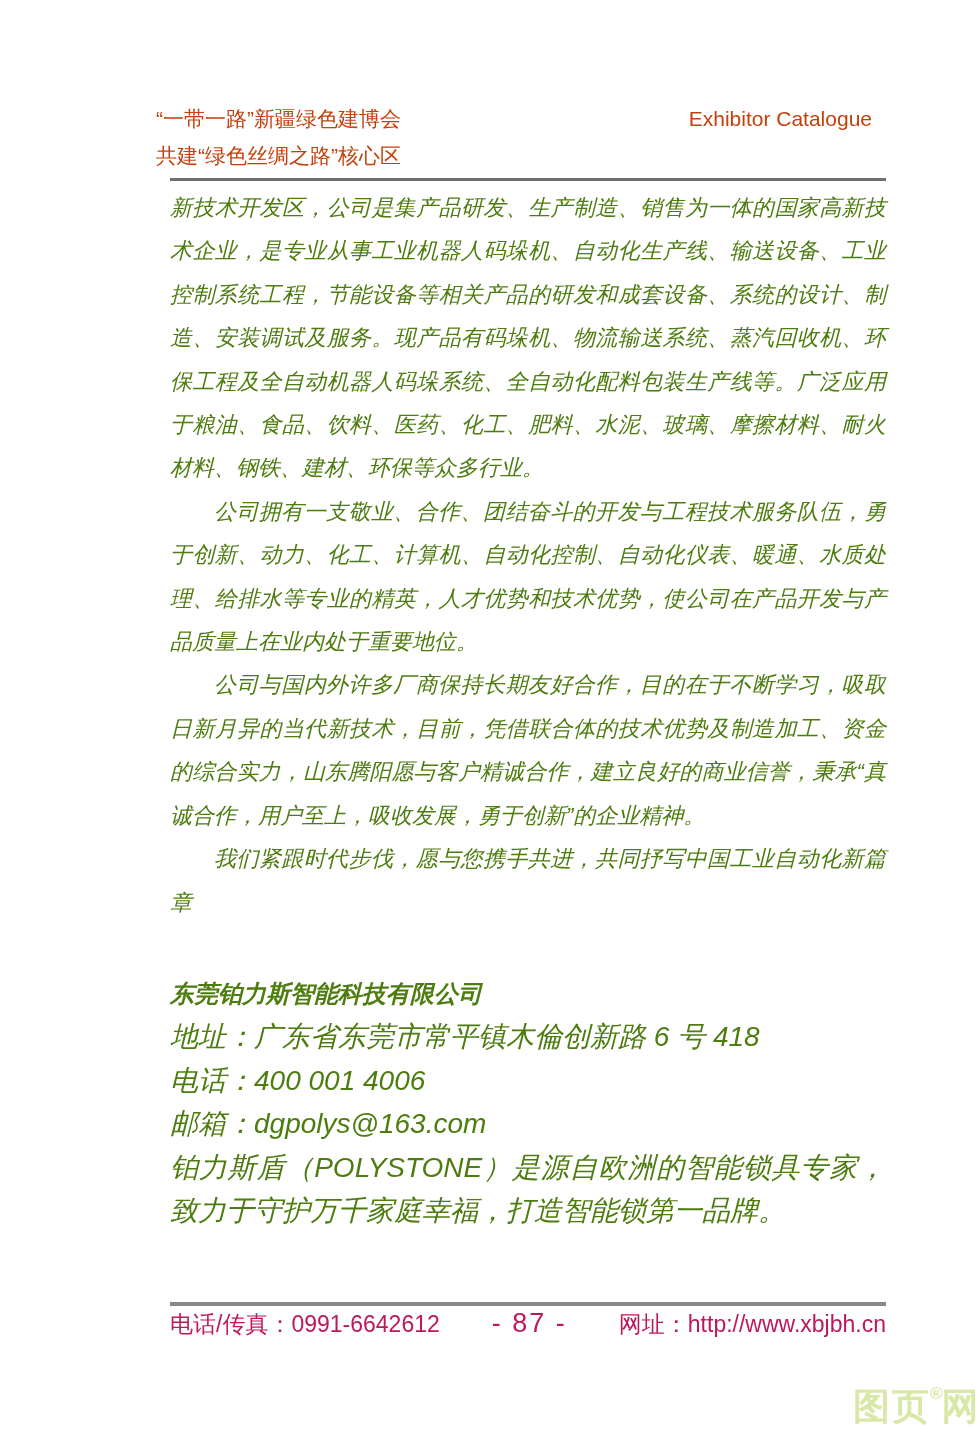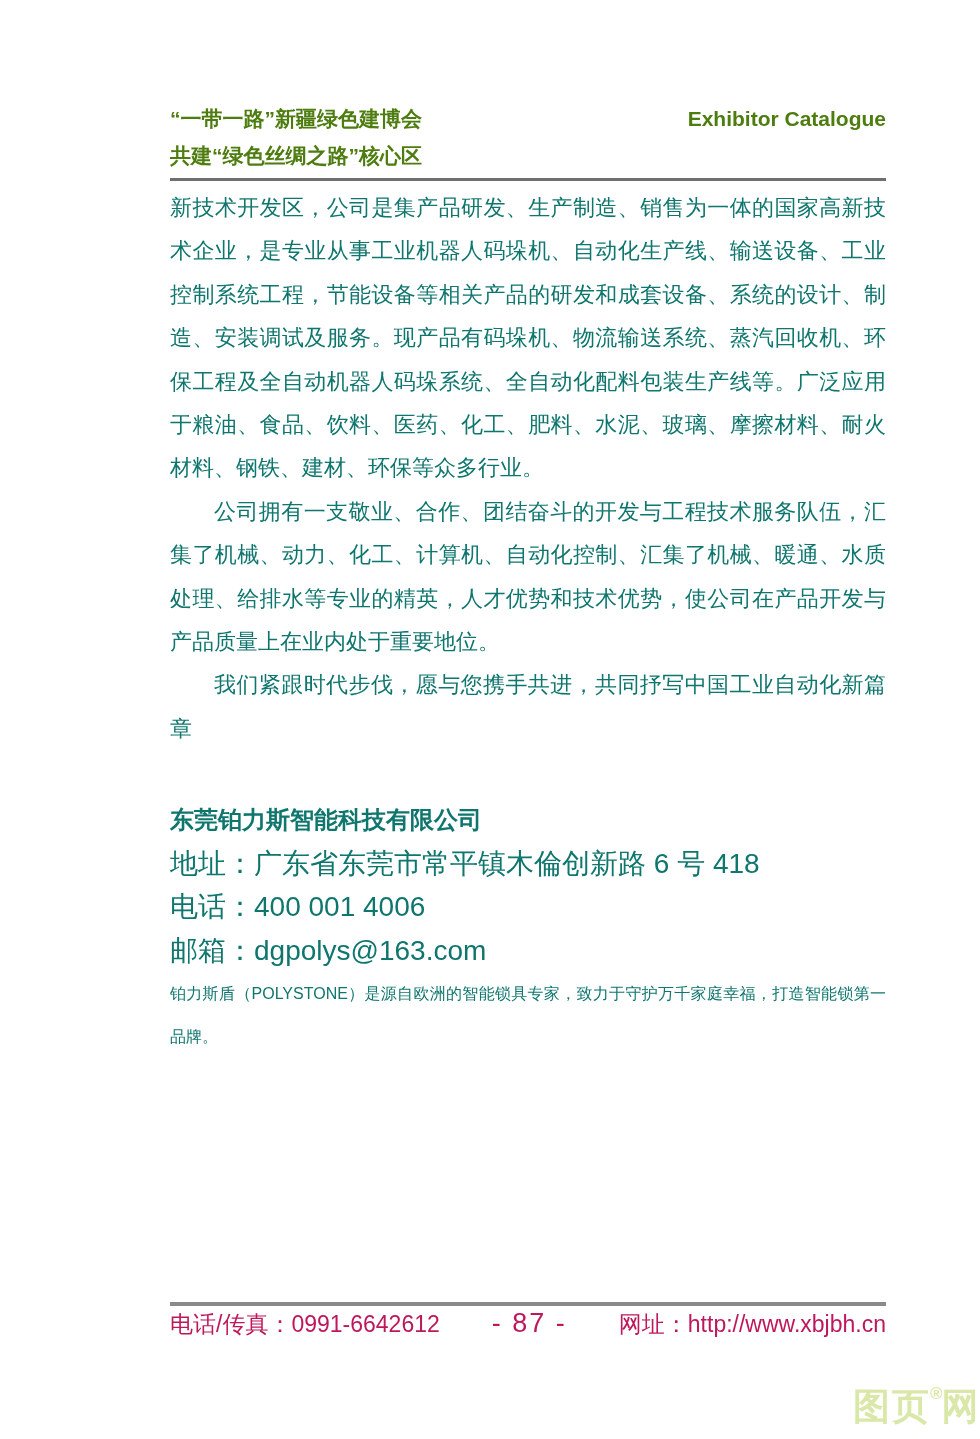--- a/index.html
+++ b/index.html
@@ -7,58 +7,58 @@
     position: relative;
     width: 980px;
     height: 1439px;
     background: #ffffff;
     overflow: hidden;
     font-family: "Liberation Sans", "DejaVu Sans", sans-serif;
     color: #111111;
   }
   .header {
     position: absolute;
-    top: 100px; left: 170px; width: 716px;
+    top: 100px; left: 156px; width: 716px;
     display: flex;
     justify-content: space-between;
     align-items: flex-start;
     font-size: 21px;
     line-height: 37px;
-    color: #4d7c0f;
-    font-weight: bold;
+    color: #c2410c;
   }
   .header-left  { text-align: left; }
   .header-right { text-align: right; }
   .rule-top {
     position: absolute;
     top: 178px; left: 170px; width: 716px; height: 3px;
     background: #6f6f6f;
   }
   .body {
     position: absolute;
     top: 186px; left: 170px; width: 716px;
     font-size: 22px;
     line-height: 43.4px;
     text-align: justify;
-    color: #0f766e;
+    color: #4d7c0f;
+    font-style: italic;
   }
   .body p { margin: 0; }
   .indent { text-indent: 2em; }
   .company-block {
     margin-top: 48px;
     font-size: 24px;
   }
   .company-name {
     font-weight: bold;
     font-size: 24px;
     line-height: 43.4px;
     margin: 0;
   }
   .contact-line { margin: 0; font-size: 28px; }
-  .company-desc { margin: 0; font-size: 16px; }
+  .company-desc { margin: 0; font-size: 28px; }
   .desc-gap { margin-top: 43px; }
   .rule-bottom {
     position: absolute;
     top: 1302px; left: 170px; width: 716px; height: 4px;
     background: #8a8a8a;
   }
   .footer {
     position: absolute;
     top: 1308px; left: 170px; width: 716px;
     display: flex;
@@ -101,21 +101,22 @@
     </div>
     <div class="header-right">
       <div>Exhibitor Catalogue</div>
     </div>
   </div>
 
   <div class="rule-top"></div>
 
   <div class="body">
     <p>新技术开发区，公司是集产品研发、生产制造、销售为一体的国家高新技术企业，是专业从事工业机器人码垛机、自动化生产线、输送设备、工业控制系统工程，节能设备等相关产品的研发和成套设备、系统的设计、制造、安装调试及服务。现产品有码垛机、物流输送系统、蒸汽回收机、环保工程及全自动机器人码垛系统、全自动化配料包装生产线等。广泛应用于粮油、食品、饮料、医药、化工、肥料、水泥、玻璃、摩擦材料、耐火材料、钢铁、建材、环保等众多行业。</p>
-    <p class="indent">公司拥有一支敬业、合作、团结奋斗的开发与工程技术服务队伍，汇集了机械、动力、化工、计算机、自动化控制、汇集了机械、暖通、水质处理、给排水等专业的精英，人才优势和技术优势，使公司在产品开发与产品质量上在业内处于重要地位。</p>
+    <p class="indent">公司拥有一支敬业、合作、团结奋斗的开发与工程技术服务队伍，勇于创新、动力、化工、计算机、自动化控制、自动化仪表、暖通、水质处理、给排水等专业的精英，人才优势和技术优势，使公司在产品开发与产品质量上在业内处于重要地位。</p>
+    <p class="indent">公司与国内外许多厂商保持长期友好合作，目的在于不断学习，吸取日新月异的当代新技术，目前，凭借联合体的技术优势及制造加工、资金的综合实力，山东腾阳愿与客户精诚合作，建立良好的商业信誉，秉承“真诚合作，用户至上，吸收发展，勇于创新”的企业精神。</p>
     <p class="indent">我们紧跟时代步伐，愿与您携手共进，共同抒写中国工业自动化新篇章</p>
 
     <div class="company-block">
       <p class="company-name">东莞铂力斯智能科技有限公司</p>
       <p class="contact-line">地址：广东省东莞市常平镇木倫创新路 6 号 418</p>
       <p class="contact-line">电话：400 001 4006</p>
       <p class="contact-line">邮箱：dgpolys@163.com</p>
       <p class="company-desc">铂力斯盾（POLYSTONE）是源自欧洲的智能锁具专家，致力于守护万千家庭幸福，打造智能锁第一品牌。</p>
     </div>
   </div>

